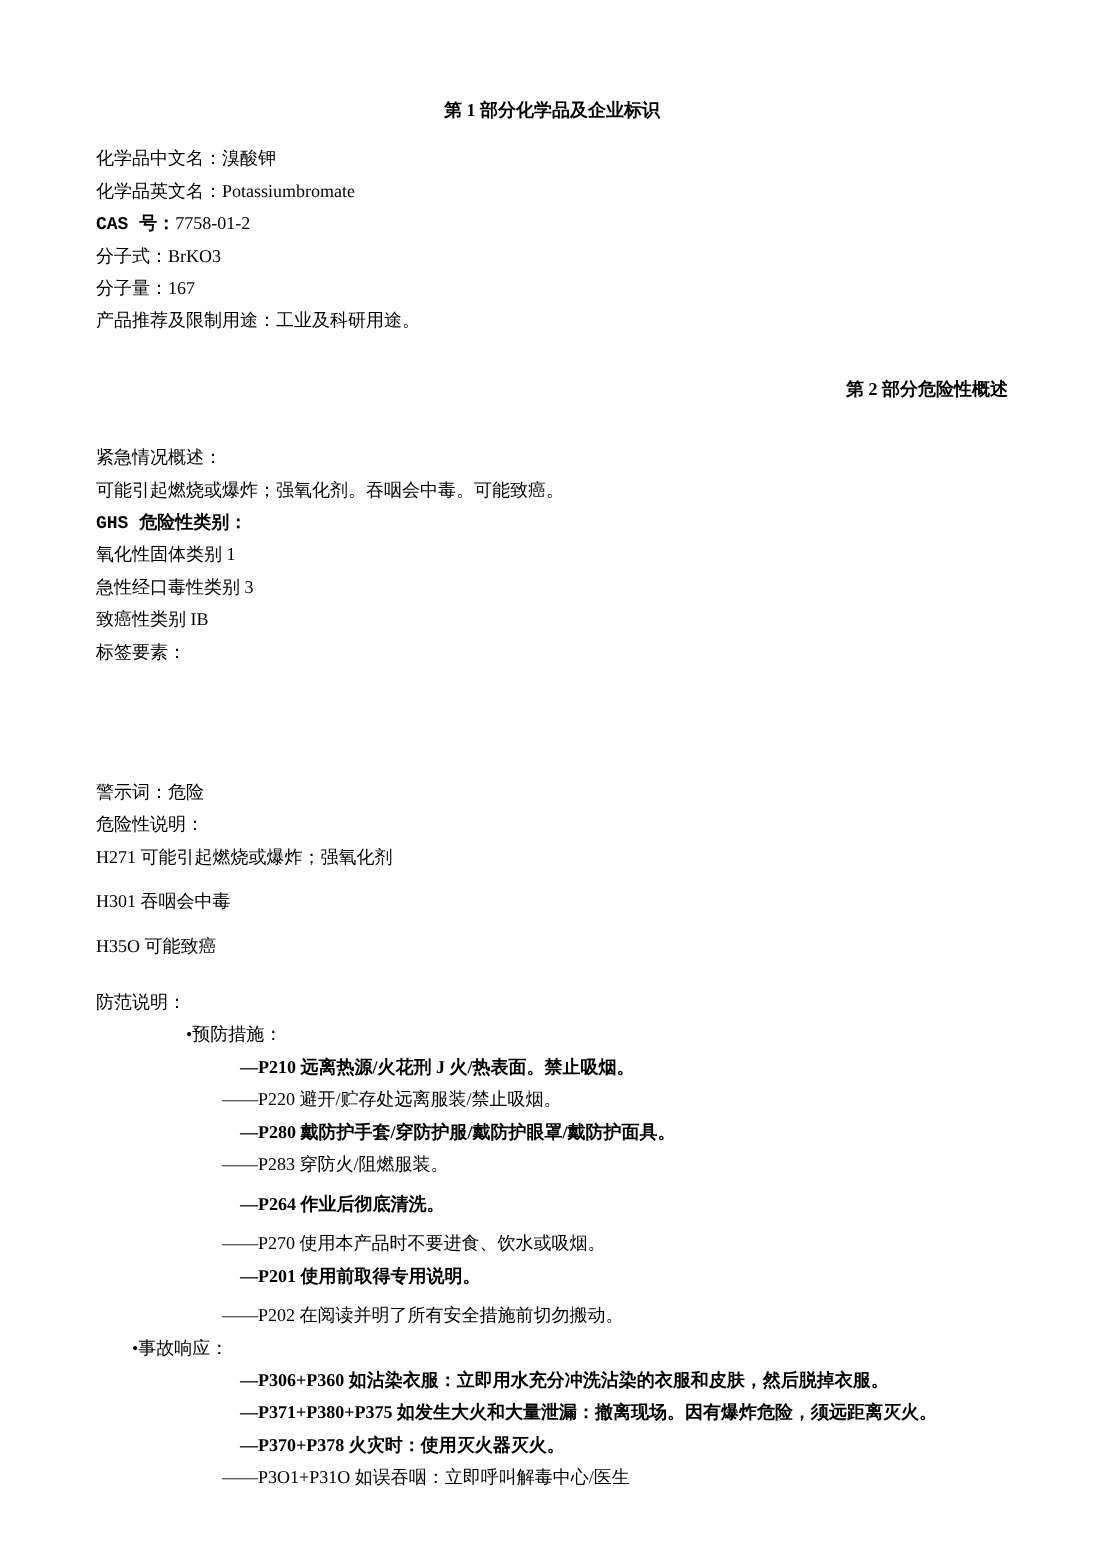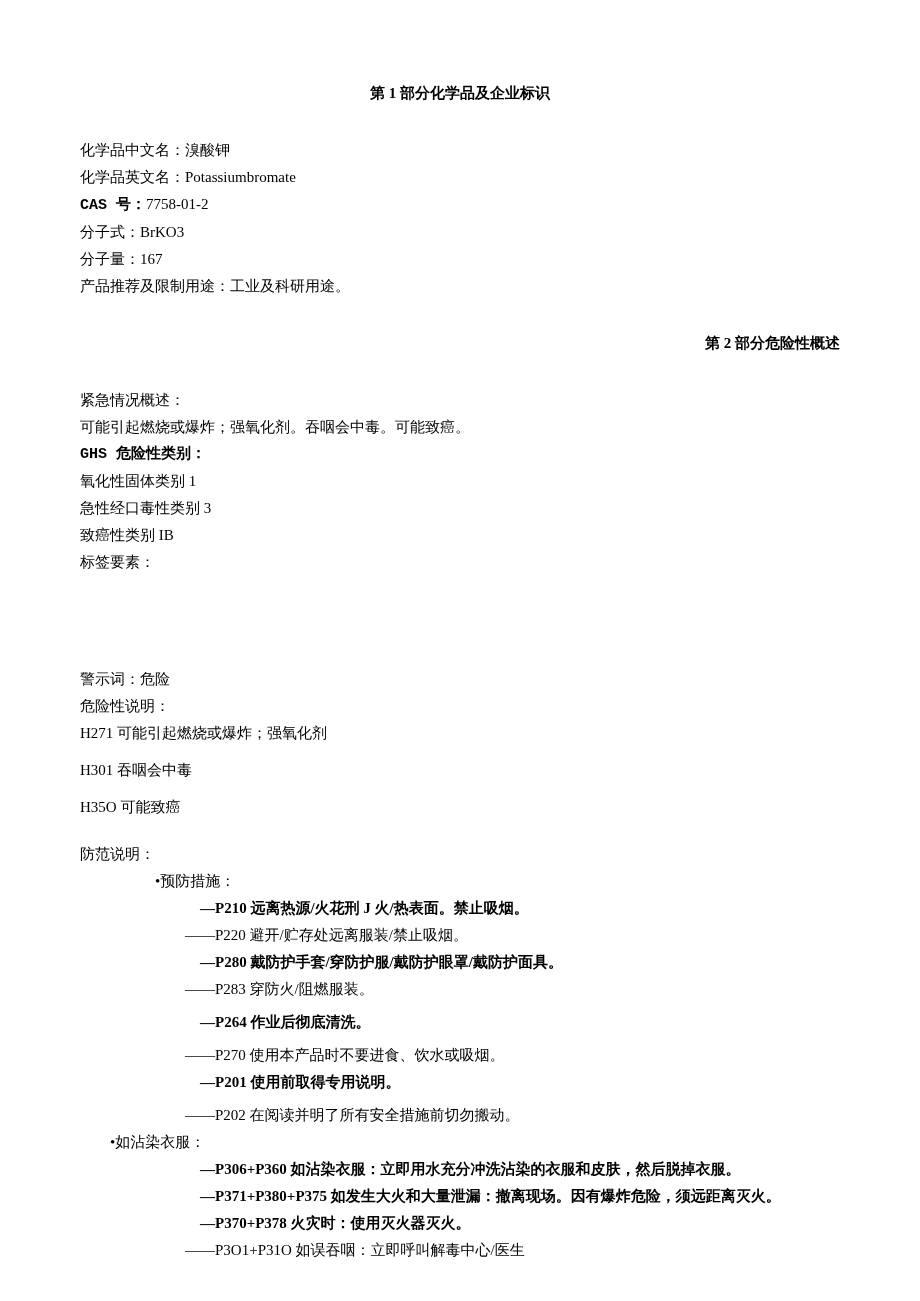--- a/index.html
+++ b/index.html
@@ -9,21 +9,21 @@
     color: #000;
     background: #fff;
     margin: 0;
     padding: 80px 80px 60px 80px;
     width: 920px;
     box-sizing: border-box;
   }
   .section-title {
     text-align: center;
     font-weight: bold;
-    margin-bottom: 30px;
+    margin-bottom: 13px;
   }
   .section-title-2 {
     text-align: right;
     font-weight: bold;
     margin-top: 30px;
     margin-bottom: 30px;
   }
   .bold { font-weight: bold; font-family: Liberation Mono, monospace; }
   .line { margin: 0; }
   .gap { height: 90px; }
@@ -68,17 +68,17 @@
 <p class="line indent-1">•预防措施：</p>
 <p class="line indent-2">—P210 远离热源/火花刑 J 火/热表面。禁止吸烟。</p>
 <p class="line indent-3">——P220 避开/贮存处远离服装/禁止吸烟。</p>
 <p class="line indent-2">—P280 戴防护手套/穿防护服/戴防护眼罩/戴防护面具。</p>
 <p class="line indent-3">——P283 穿防火/阻燃服装。</p>
 <p class="line indent-2" style="margin-top:6px">—P264 作业后彻底清洗。</p>
 <p class="line indent-3" style="margin-top:6px">——P270 使用本产品时不要进食、饮水或吸烟。</p>
 <p class="line indent-2">—P201 使用前取得专用说明。</p>
 <p class="line indent-3" style="margin-top:6px">——P202 在阅读并明了所有安全措施前切勿搬动。</p>
 
-<p class="line sub-indent">•如沾染衣服：</p>
+<p class="line sub-indent">•事故响应：</p>
 <p class="line indent-2">—P306+P360 如沾染衣服：立即用水充分冲洗沾染的衣服和皮肤，然后脱掉衣服。</p>
 <p class="line indent-2">—P371+P380+P375 如发生大火和大量泄漏：撤离现场。因有爆炸危险，须远距离灭火。</p>
 <p class="line indent-2">—P370+P378 火灾时：使用灭火器灭火。</p>
 <p class="line indent-3">——P3O1+P31O 如误吞咽：立即呼叫解毒中心/医生</p>
 
 </body></html>

